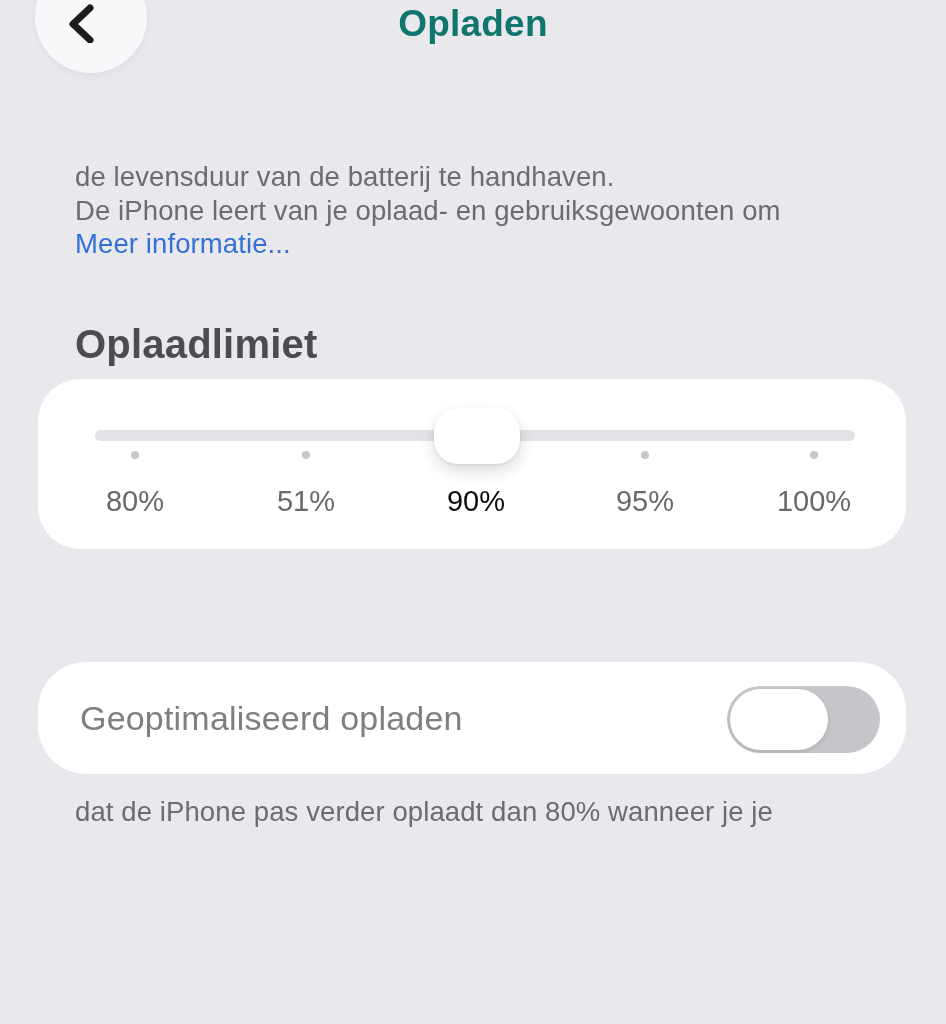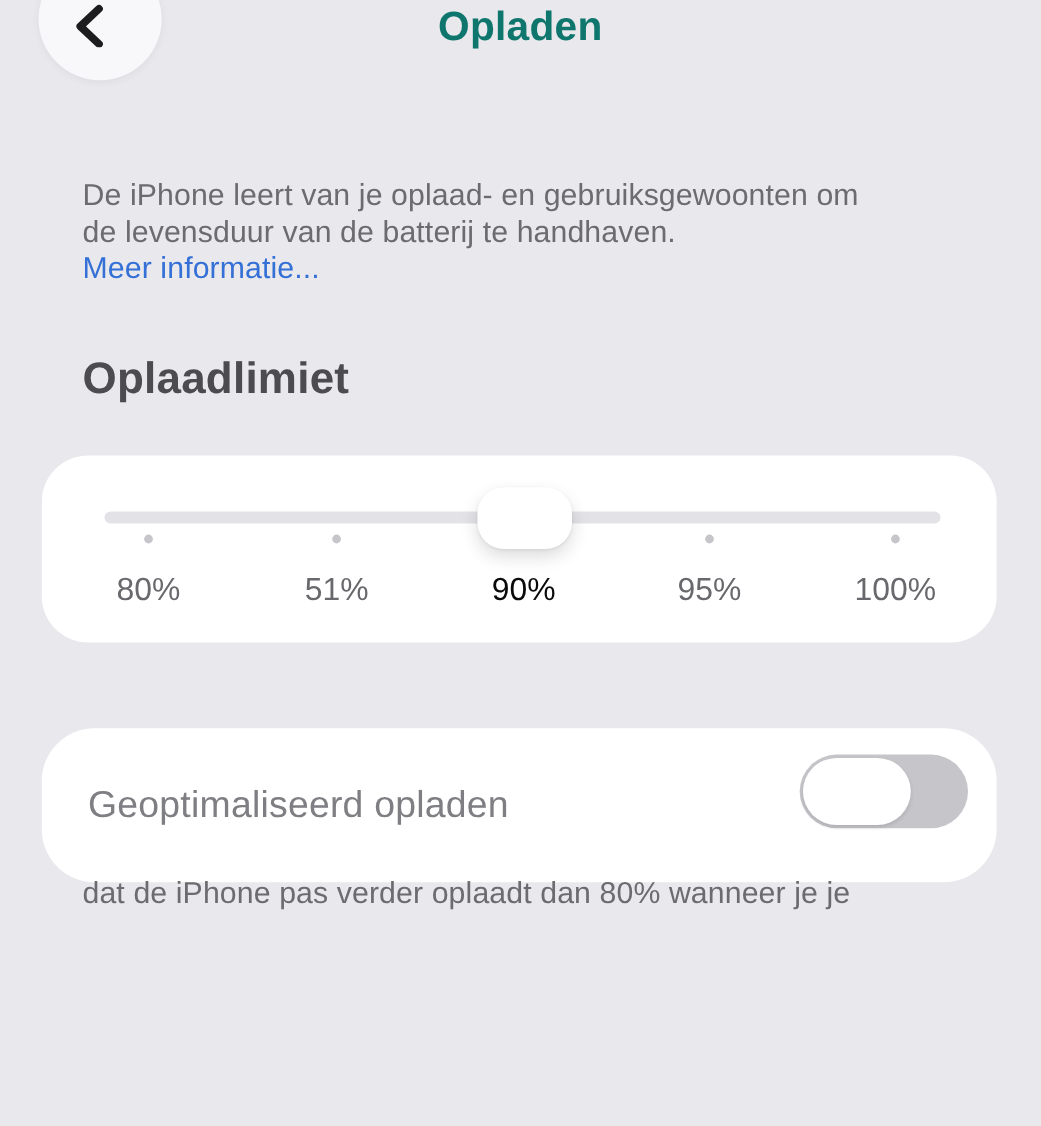--- a/index.html
+++ b/index.html
@@ -36,21 +36,21 @@
   
   .section-heading{
     position:absolute;left:75px;top:322px;
     font-size:40px;font-weight:700;color:#4B4B50;
     letter-spacing:.2px;
   }
   
   .slider-card{
     position:absolute;left:38px;top:379px;
     width:868px;height:170px;
-    background:#FFFFFF;border-radius:42px;margin-top:35px;
+    background:#FFFFFF;border-radius:42px;
   }
   .slider-track{
     position:absolute;left:57px;top:51px;
     width:760px;height:11px;border-radius:6px;
     background:#E3E2E7;cursor:pointer;
   }
   .slider-thumb{
     position:absolute;left:396px;top:29px;
     width:86px;height:56px;border-radius:24px;
     background:#FFFFFF;
@@ -65,21 +65,21 @@
   .tick-label{
     position:absolute;top:106px;
     transform:translateX(-50%);
     font-size:29px;color:#68686D;
     white-space:nowrap;cursor:pointer;
   }
   .tick-label.selected{color:#0A0A0B;font-weight:400;}
   
   .toggle-card{
     position:absolute;left:38px;top:662px;
-    width:868px;height:140px;
+    width:868px;height:112px;
     background:#FFFFFF;border-radius:48px;
   }
   .toggle-label{
     position:absolute;left:42px;top:50%;
     transform:translateY(-50%);
     font-size:34px;color:#7E7E83;letter-spacing:.2px;
   }
   .switch{
     position:absolute;right:26px;top:24px;
     width:153px;height:67px;border-radius:34px;
@@ -104,22 +104,22 @@
 <div class="back-btn">
   <span>
     <svg width="40" height="40" viewBox="0 0 40 40">
       <path d="M27 5 L10 21 L27 37" fill="none" stroke="#1D1D1F" stroke-width="7" stroke-linecap="round" stroke-linejoin="round"></path>
     </svg>
   </span>
 </div>
 <div class="page-title">Opladen</div>
 
 <div class="intro">
+  <div>de levensduur van de batterij te handhaven.</div>
   <div>De iPhone leert van je oplaad- en gebruiksgewoonten om</div>
-  <div>de levensduur van de batterij te handhaven.</div>
   <div class="more-link">Meer informatie...</div>
 </div>
 
 <div class="section-heading">Oplaadlimiet</div>
 
 <div class="slider-card">
   <div class="slider-track"></div>
 
   <div class="tick-dot" style="left:93px;"></div>
   <div class="tick-dot" style="left:264px;"></div>

